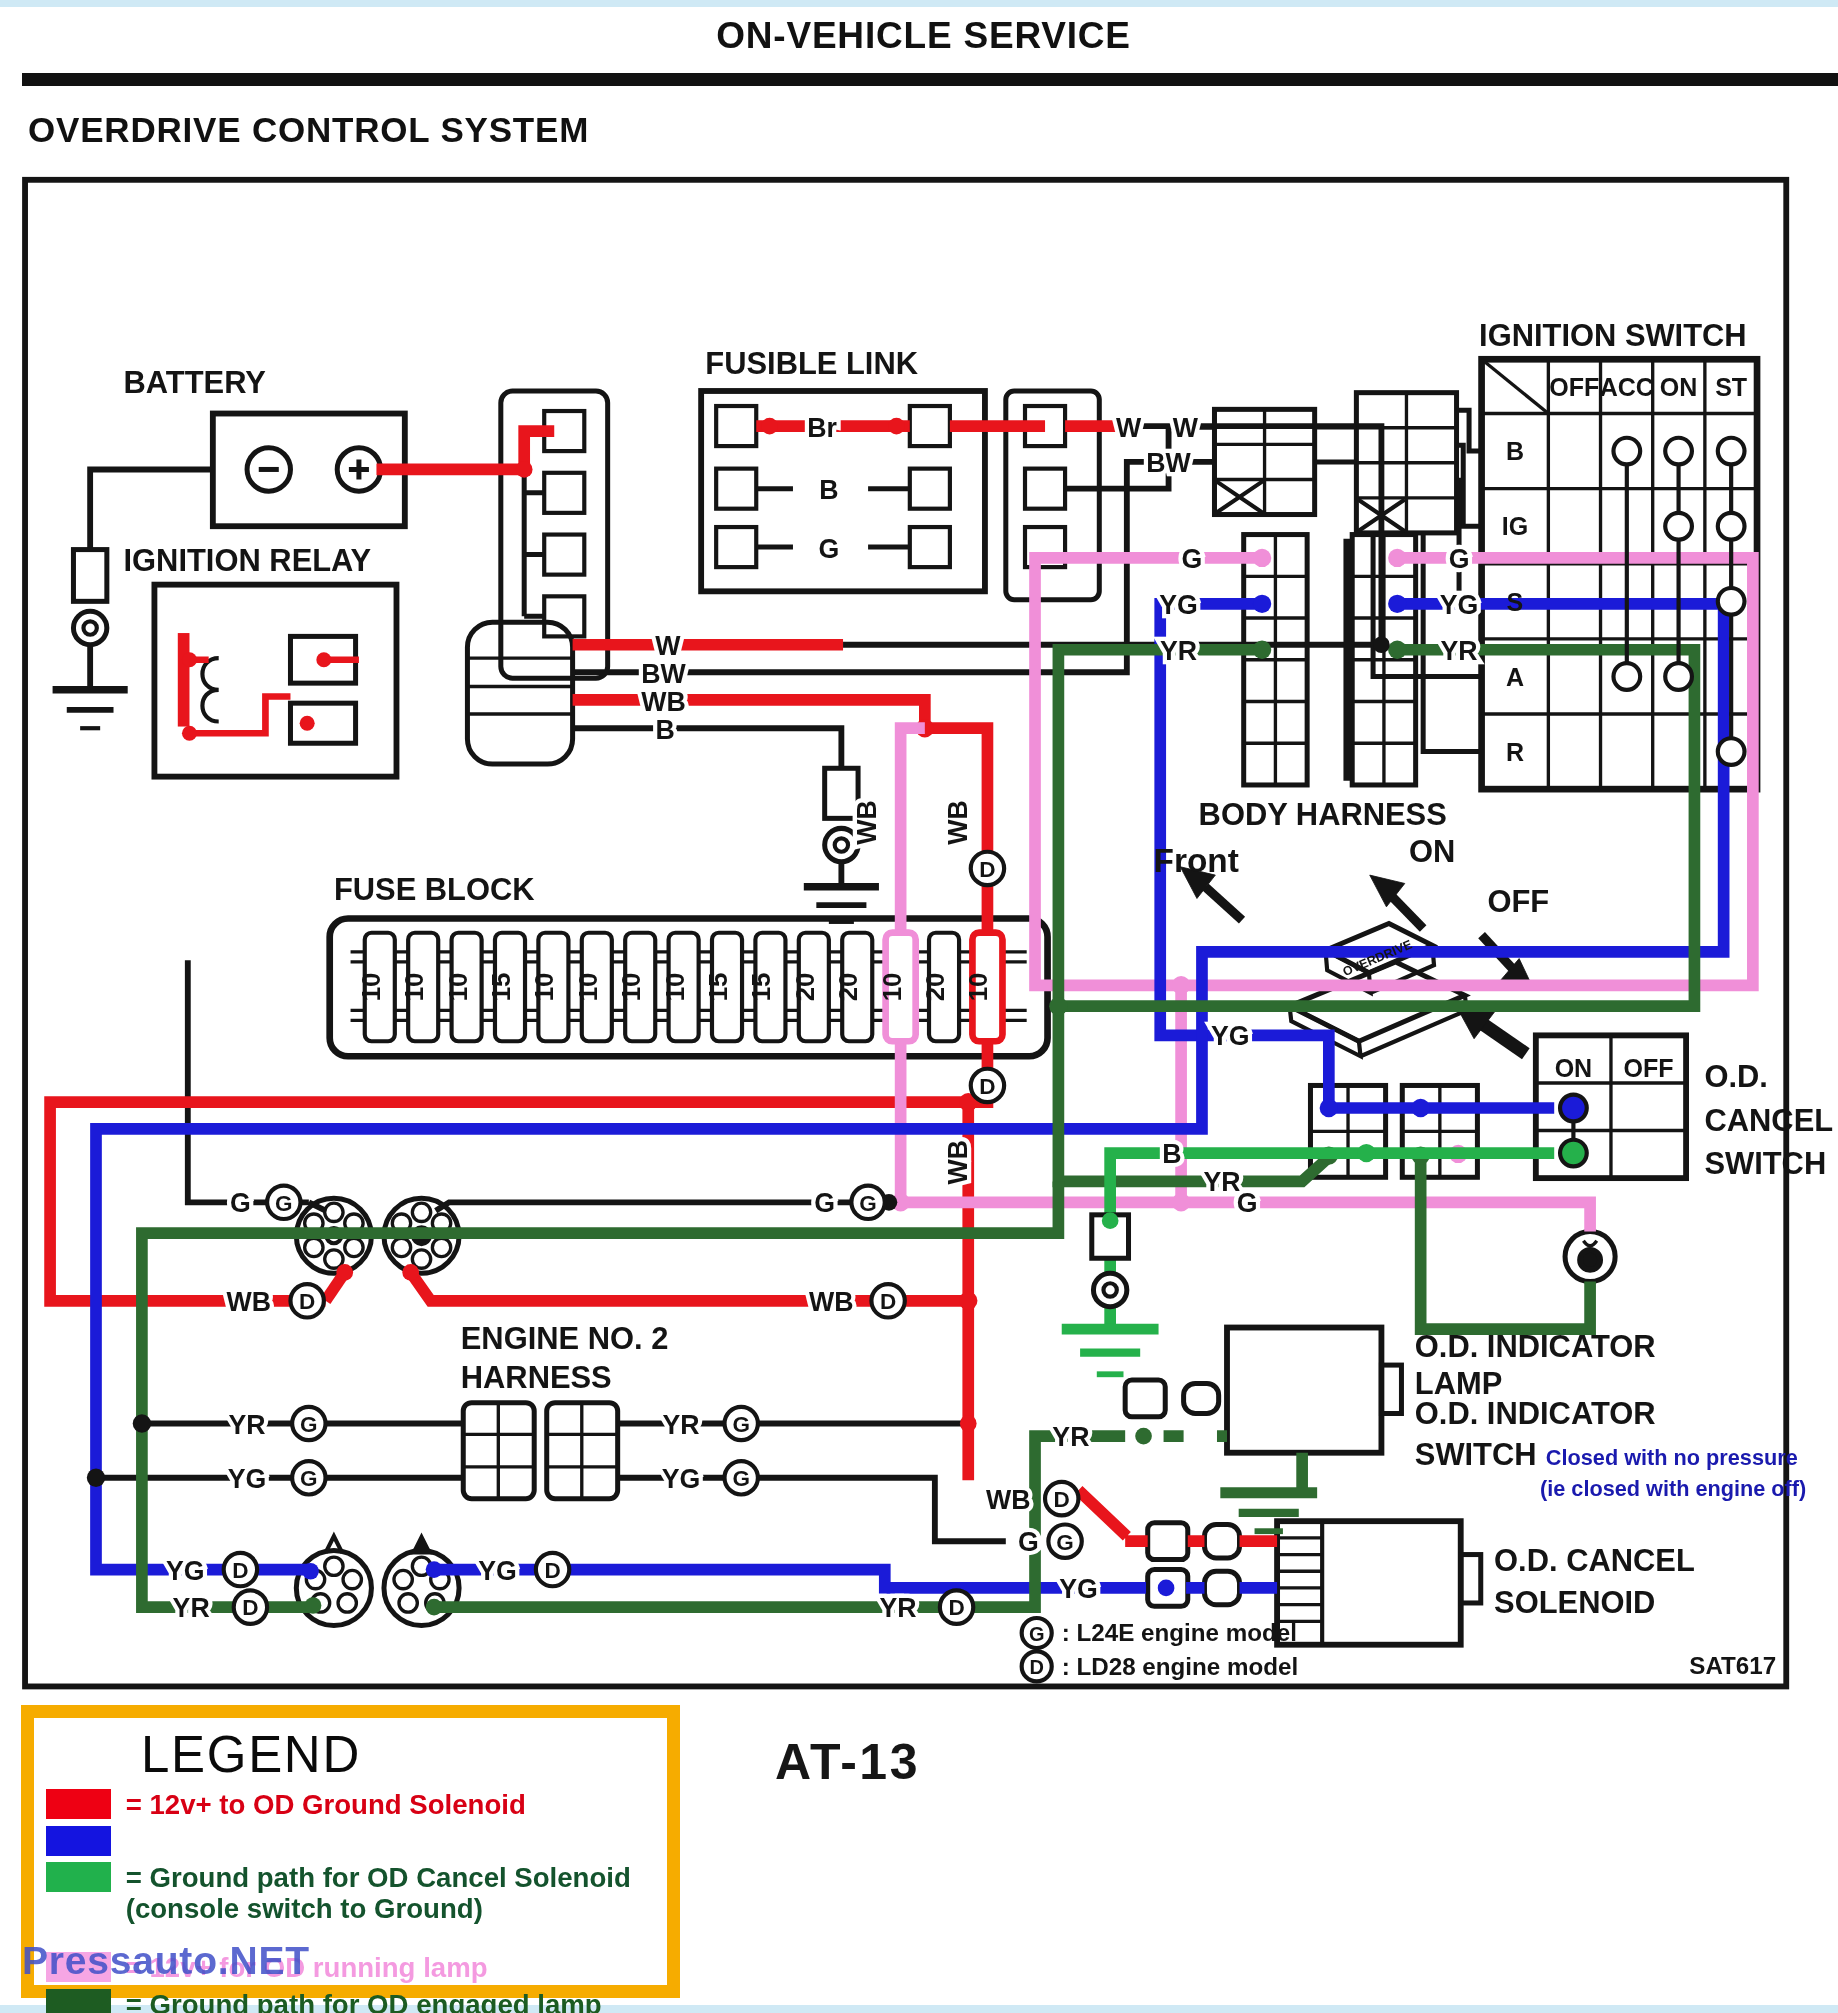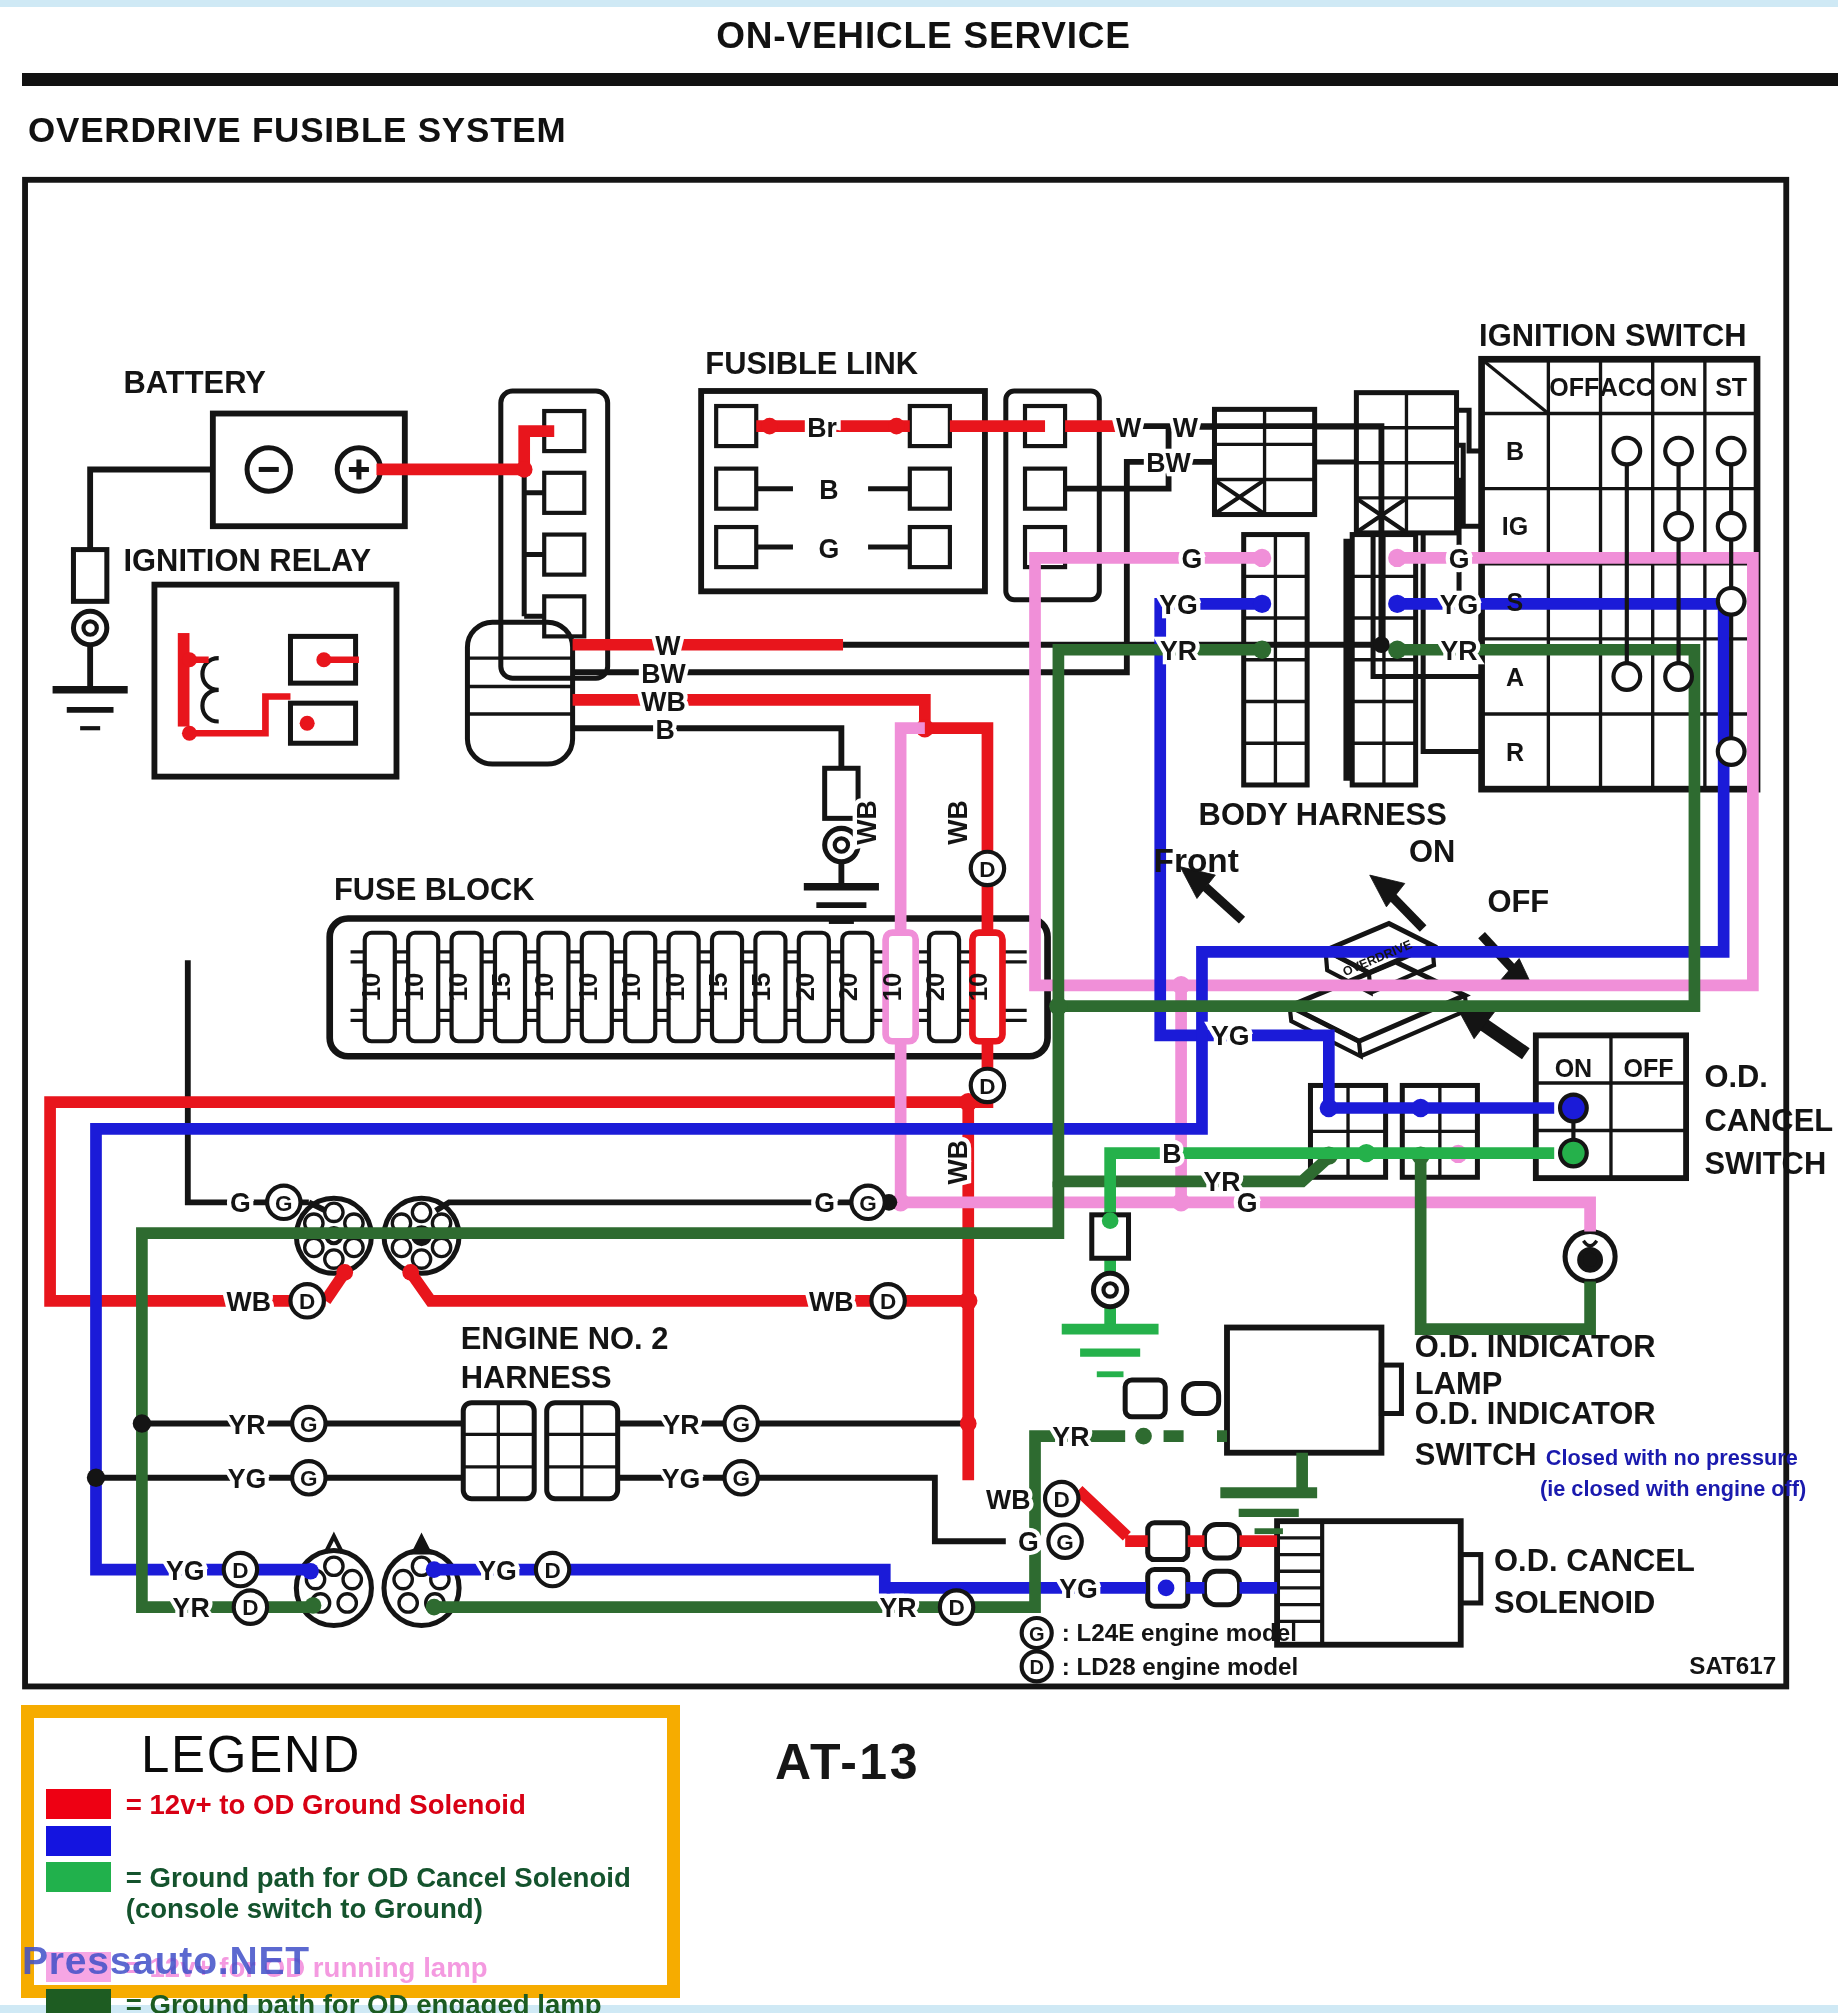--- a/index.html
+++ b/index.html
@@ -27,21 +27,21 @@
 </style>
 </head>
 <body>
 
 <div id="page">
   <div class="edge" style="top:0;height:6.7px"></div>
   <div class="edge" style="top:2005px;height:8.3px"></div>
 
   <div id="hdr-title">ON-VEHICLE SERVICE</div>
   <div id="hdr-rule"></div>
-  <div id="section-title">OVERDRIVE FUSIBLE SYSTEM</div>
+  <div id="section-title">OVERDRIVE CONTROL SYSTEM</div>
 
   <svg id="diagram-svg" width="1838" height="2014" viewBox="0 0 2202 2412">
 
     <rect x="30" y="215" width="2110" height="1805" fill="none" stroke="#141414" stroke-width="7"></rect>
 
     <g stroke="#141414" stroke-width="7" fill="none">
 
       <path d="M255,562 H108 V658"></path>
       <rect x="88" y="658" width="40" height="62" stroke-width="6"></rect>
       <circle cx="108" cy="752" r="20" stroke-width="6"></circle>

